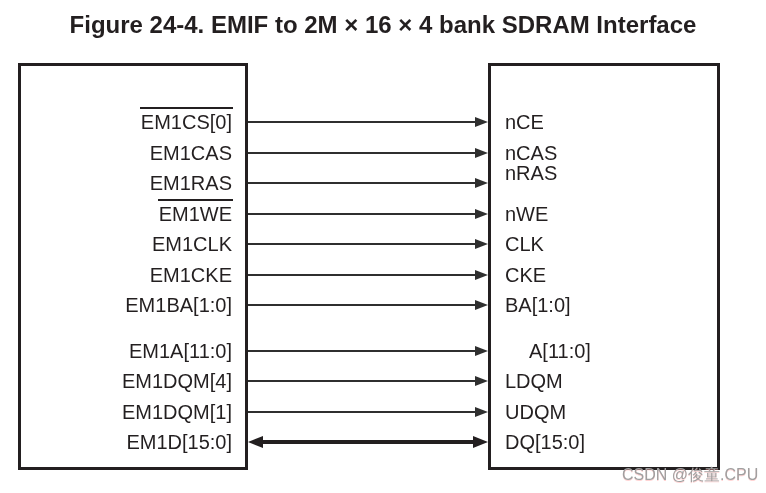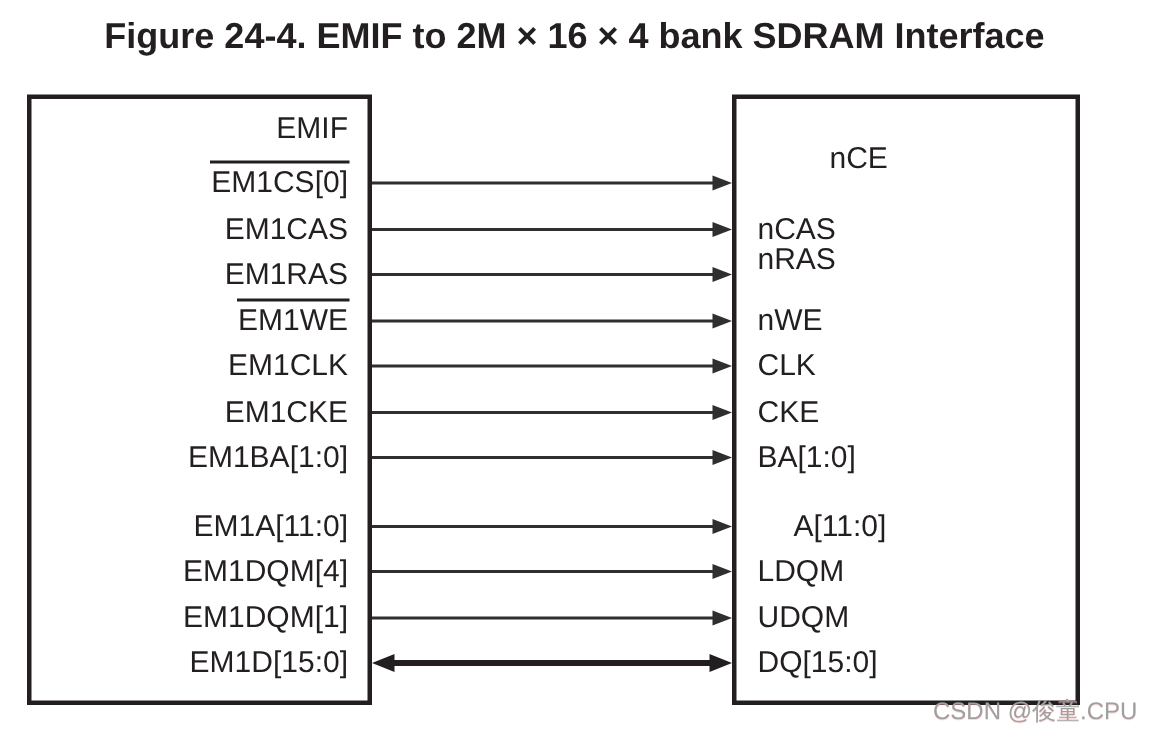--- a/index.html
+++ b/index.html
@@ -60,30 +60,29 @@
 </head>
 <body>
 
 <div class="stage">
 
   <div class="title">Figure 24-4. EMIF to 2M × 16 × 4 bank SDRAM Interface</div>
 
   <div class="box emif-box"></div>
   <div class="box sdram-box"></div>
 
-  <div class="emif-title">EMIF</div>
 
 
   <div id="rows">
       <div class="pin-label left-pin overline" style="top: 111px;"><span class="txt">EM1CS[0]</span></div>
       <div class="arrow" style="top: 115px;">
         <div class="arrow-line"></div>
         <div class="arrow-head right"></div>
       </div>
-      <div class="pin-label right-pin" style="top: 95px; margin-left: 48px;"><span class="txt">nCE</span></div>
+      <div class="pin-label right-pin" style="top: 111px;"><span class="txt">nCE</span></div>
       <div class="pin-label left-pin" style="top: 141.5px;"><span class="txt">EM1CAS</span></div>
       <div class="arrow" style="top: 145.5px;">
         <div class="arrow-line"></div>
         <div class="arrow-head right"></div>
       </div>
       <div class="pin-label right-pin" style="top: 141.5px;"><span class="txt">nCAS</span></div>
       <div class="pin-label left-pin" style="top: 172px;"><span class="txt">EM1RAS</span></div>
       <div class="arrow" style="top: 176px;">
         <div class="arrow-line"></div>
         <div class="arrow-head right"></div>

